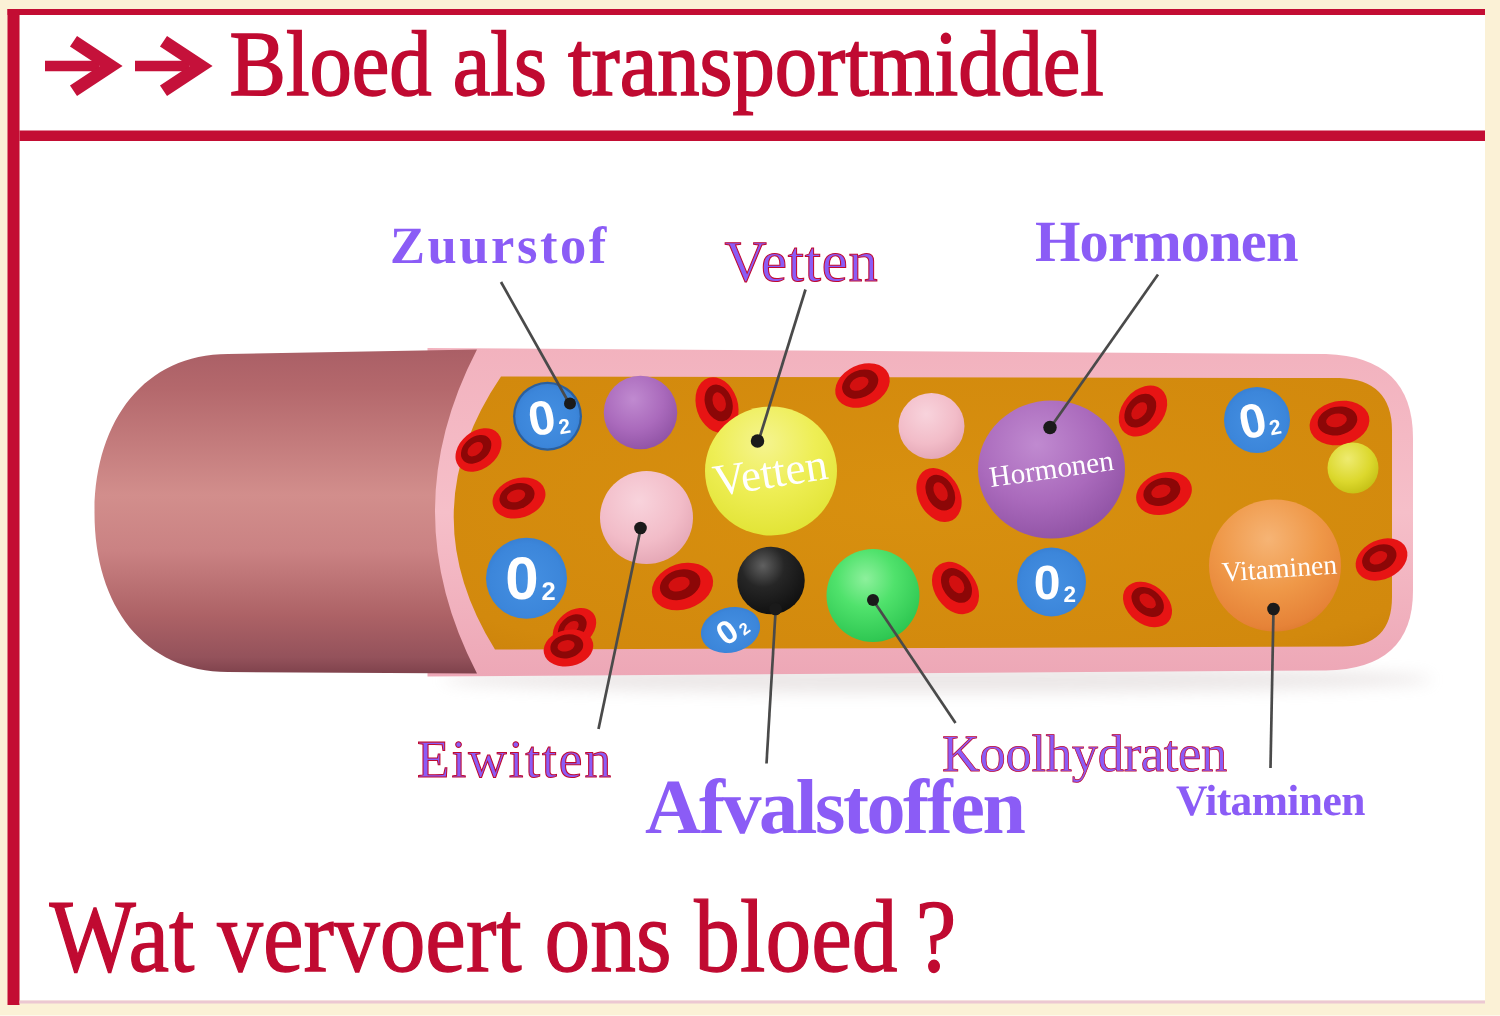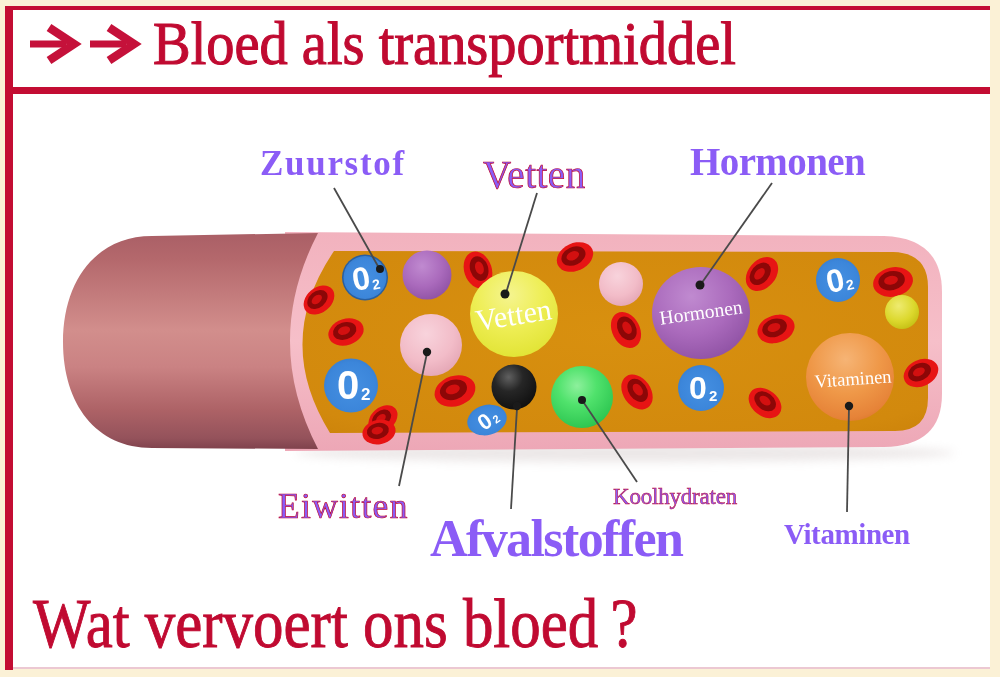--- a/index.html
+++ b/index.html
@@ -27,21 +27,21 @@
 <div class="bleft"></div>
 <div class="bdiv"></div>
 <div class="bbot"></div>
 <div class="title">Bloed als transportmiddel</div>
 <div class="big">Wat vervoert ons bloed ?</div>
 <div class="lab" style="left:260px;top:146px;font-size:35px;font-weight:bold;letter-spacing:1.7px;">Zuurstof</div>
 <div class="lab" style="left:483px;top:155px;font-size:39px;letter-spacing:0.5px;-webkit-text-stroke:0.7px #c00a31;">Vetten</div>
 <div class="lab" style="left:690px;top:142px;font-size:39px;font-weight:bold;letter-spacing:-0.6px;">Hormonen</div>
 <div class="lab" style="left:278px;top:489px;font-size:35.5px;letter-spacing:1.3px;-webkit-text-stroke:0.7px #c00a31;">Eiwitten</div>
 <div class="lab" style="left:430px;top:513px;font-size:52px;font-weight:bold;letter-spacing:-1.6px;">Afvalstoffen</div>
-<div class="lab" style="left:613px;top:485px;font-size:23px;letter-spacing:-0.2px;-webkit-text-stroke:0.5px #c00a31;">Koolhydraten</div>
+<div class="lab" style="left:628px;top:485px;font-size:35px;letter-spacing:-0.2px;-webkit-text-stroke:0.5px #c00a31;">Koolhydraten</div>
 <div class="lab" style="left:784px;top:520px;font-size:29px;font-weight:bold;letter-spacing:-0.4px;">Vitaminen</div>
 
 <svg width="1000" height="677" viewBox="0 0 1000 677">
 <defs>
   <linearGradient id="mauve" x1="0" y1="0" x2="0" y2="1">
     <stop offset="0" stop-color="#aa5f66"></stop>
     <stop offset="0.12" stop-color="#b4686c"></stop>
     <stop offset="0.45" stop-color="#d28e8c"></stop>
     <stop offset="0.62" stop-color="#ca8283"></stop>
     <stop offset="0.82" stop-color="#ad6266"></stop>

